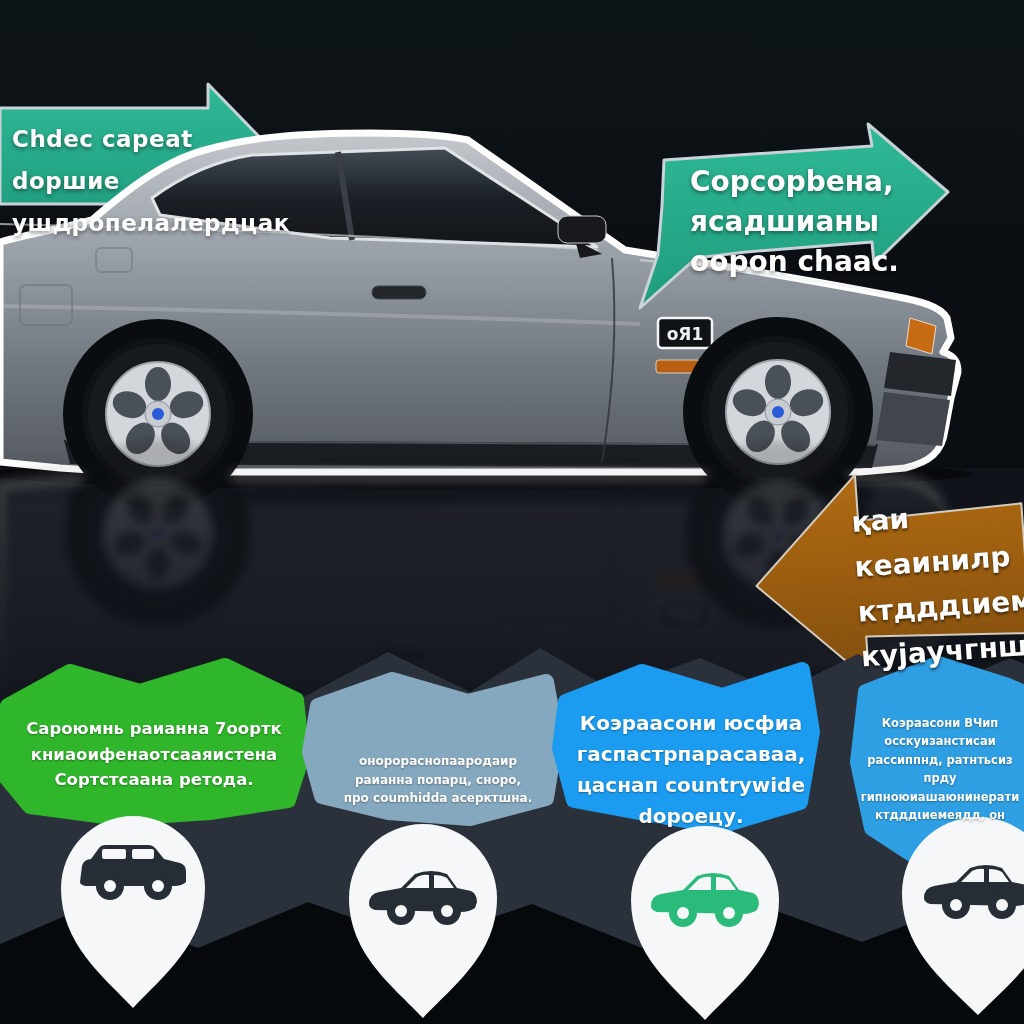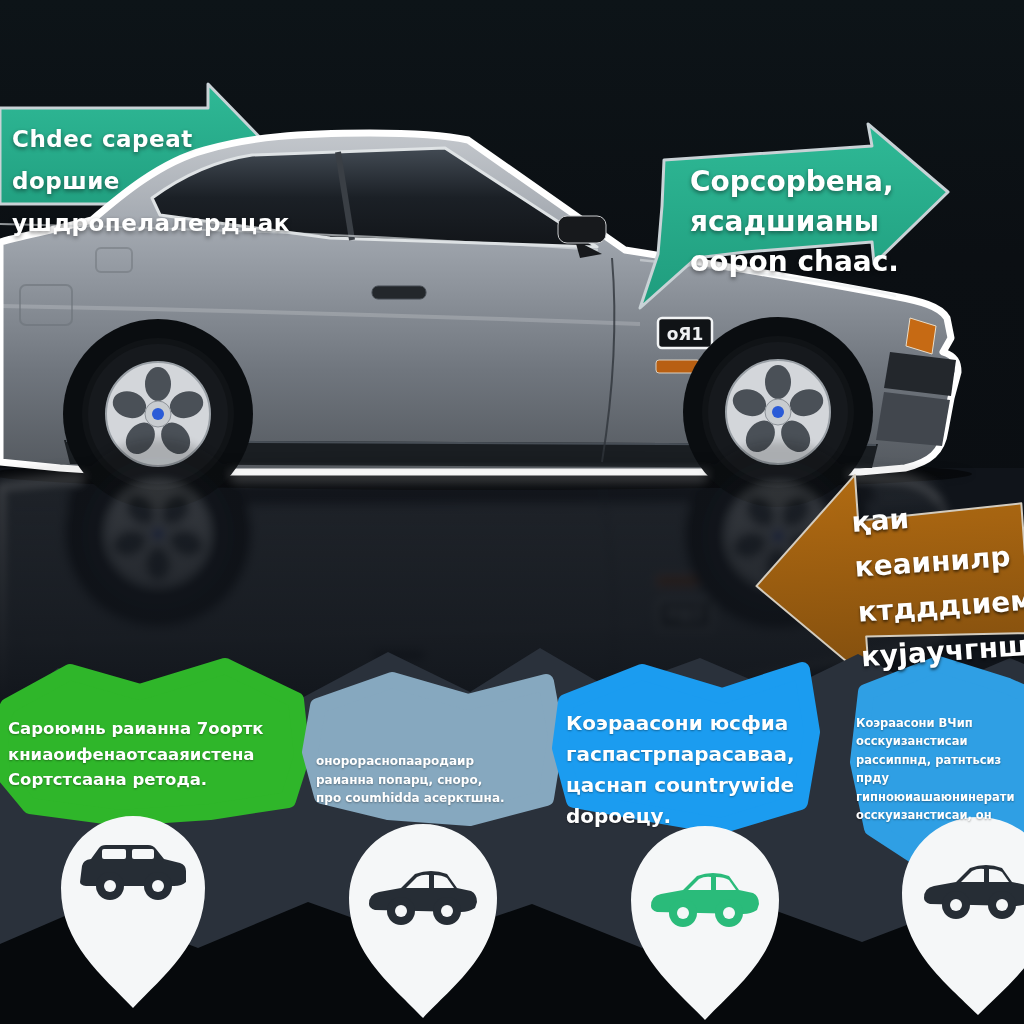--- a/index.html
+++ b/index.html
@@ -6,21 +6,21 @@
   #stage{position:relative;width:1024px;height:1024px;overflow:hidden;
          background:#0b0f13;font-family:"DejaVu Sans",sans-serif;}
   #scene{position:absolute;left:0;top:0;}
   .txt{position:absolute;color:#ffffff;font-weight:bold;
        text-shadow:0 2px 4px rgba(0,0,0,.45);}
   .callout-line{display:block;}
   .arrow1-txt{left:4px;top:118px;width:262px;font-size:23px;line-height:42px;letter-spacing:.5px;margin-left:8px;}
   .arrow2-txt{left:690px;top:162px;width:238px;font-size:28px;line-height:40px;}
   .brown-txt{left:850px;top:500px;width:176px;font-size:28px;line-height:45px;
              transform:rotate(-4deg);transform-origin:left top;text-shadow:0 2px 3px rgba(0,0,0,.6);}
-  .panel-txt{text-align:left;font-size:16.5px;line-height:1.55;
+  .panel-txt{text-align:center;font-size:16.5px;line-height:1.55;
              text-shadow:0 1px 2px rgba(0,0,0,.35);}
   .p1-txt{left:8px;top:716px;width:292px;}
   .p1-txt .gap{display:block;margin-top:0;}
   .p2-txt{left:316px;top:752px;width:244px;font-size:12px;}
   .p3-txt{left:566px;top:708px;width:250px;font-size:20px;}
   .p4-txt{left:856px;top:714px;width:168px;font-size:11.5px;line-height:1.6;}
 </style>
 </head>
 <body>
 
@@ -223,16 +223,16 @@
   <span class="callout-line">Коэраасони юсфиа</span>
   <span class="callout-line">гаспастрпарасаваа,</span>
   <span class="callout-line">цаснап countrywide dороецу.</span>
 </div>
 
 <div class="txt panel-txt p4-txt">
   <span class="callout-line">Коэраасони ВЧип</span>
   <span class="callout-line">осскуизанстисаи</span>
   <span class="callout-line">рассиппнд, ратнтьсиз прду</span>
   <span class="callout-line">гипноюиашаюнинерати</span>
-  <span class="callout-line">осскуизанстисаи, он</span>
+  <span class="callout-line">ктдддιиемеядд, он</span>
 </div>
 
 </div>
 
 </body></html>

